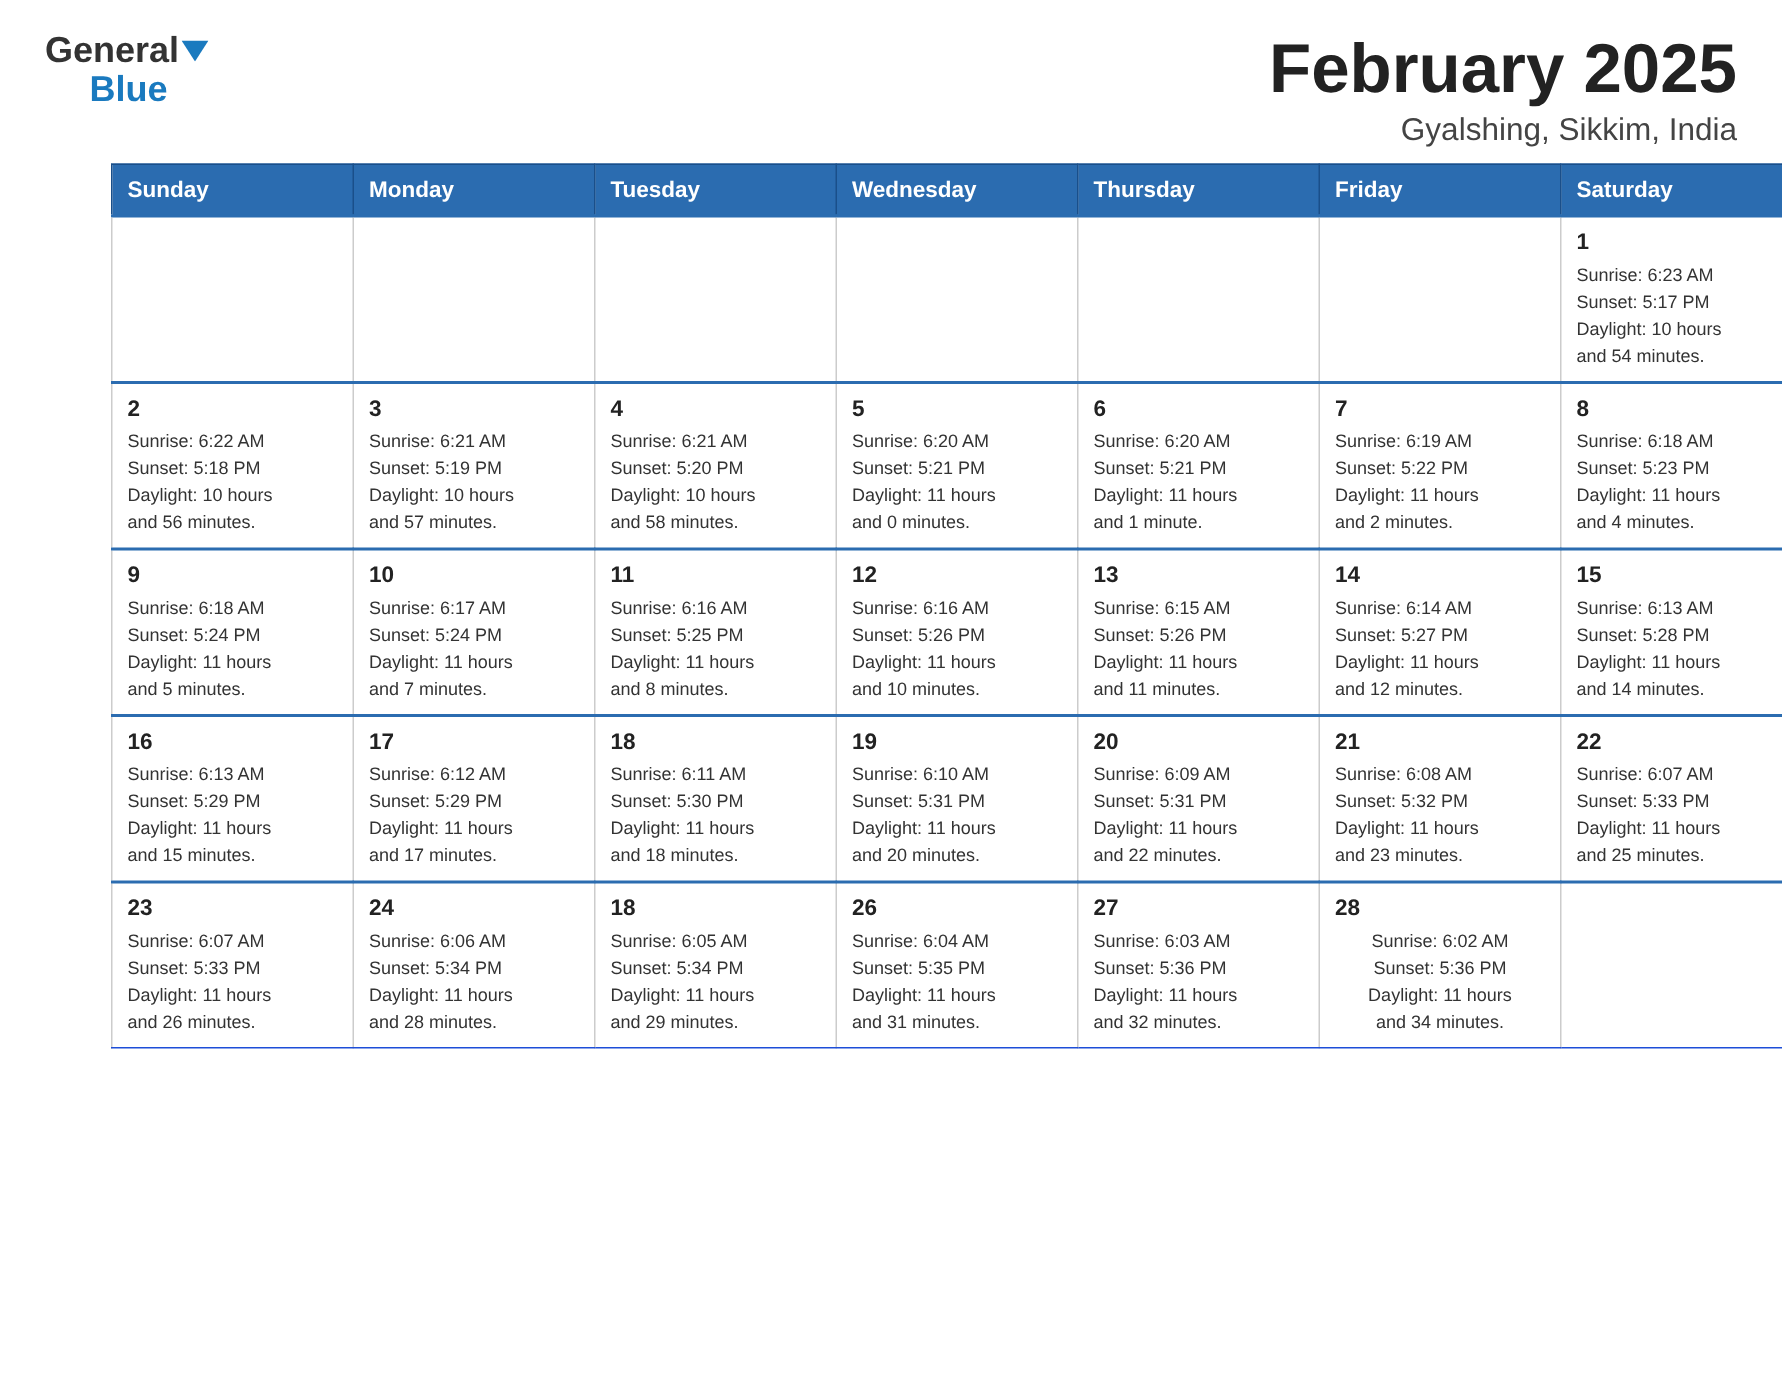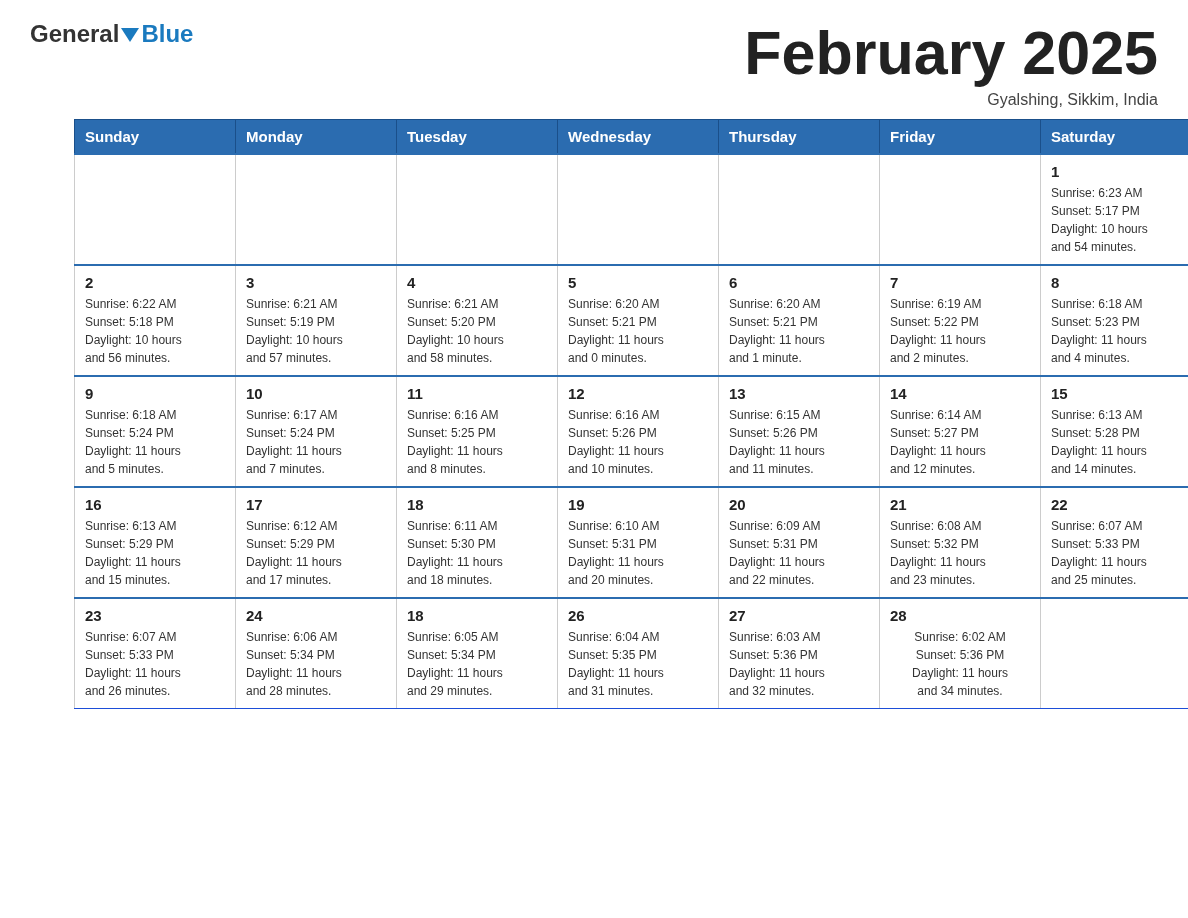--- a/index.html
+++ b/index.html
@@ -10,34 +10,34 @@
       color: #222;
     }
     .header {
       display: flex;
       justify-content: space-between;
       align-items: flex-start;
       margin-bottom: 10px;
     }
     .logo {
       display: flex;
-      flex-direction: row;
-      align-items: flex-end;
+      flex-direction: column;
+      align-items: center;
     }
     .title-area {
       text-align: right;
     }
     .month-title {
-      font-size: 61px;
+      font-size: 46px;
       font-weight: bold;
       color: #222;
       line-height: 1.1;
     }
     .location {
-      font-size: 16px;
+      font-size: 21px;
       color: #444;
       margin-top: 4px;
     }
     .calendar {
       width: 100%;
       border-collapse: collapse;
       margin-top: 8px;
       margin-left: 44px;
     }
     .calendar thead tr {

